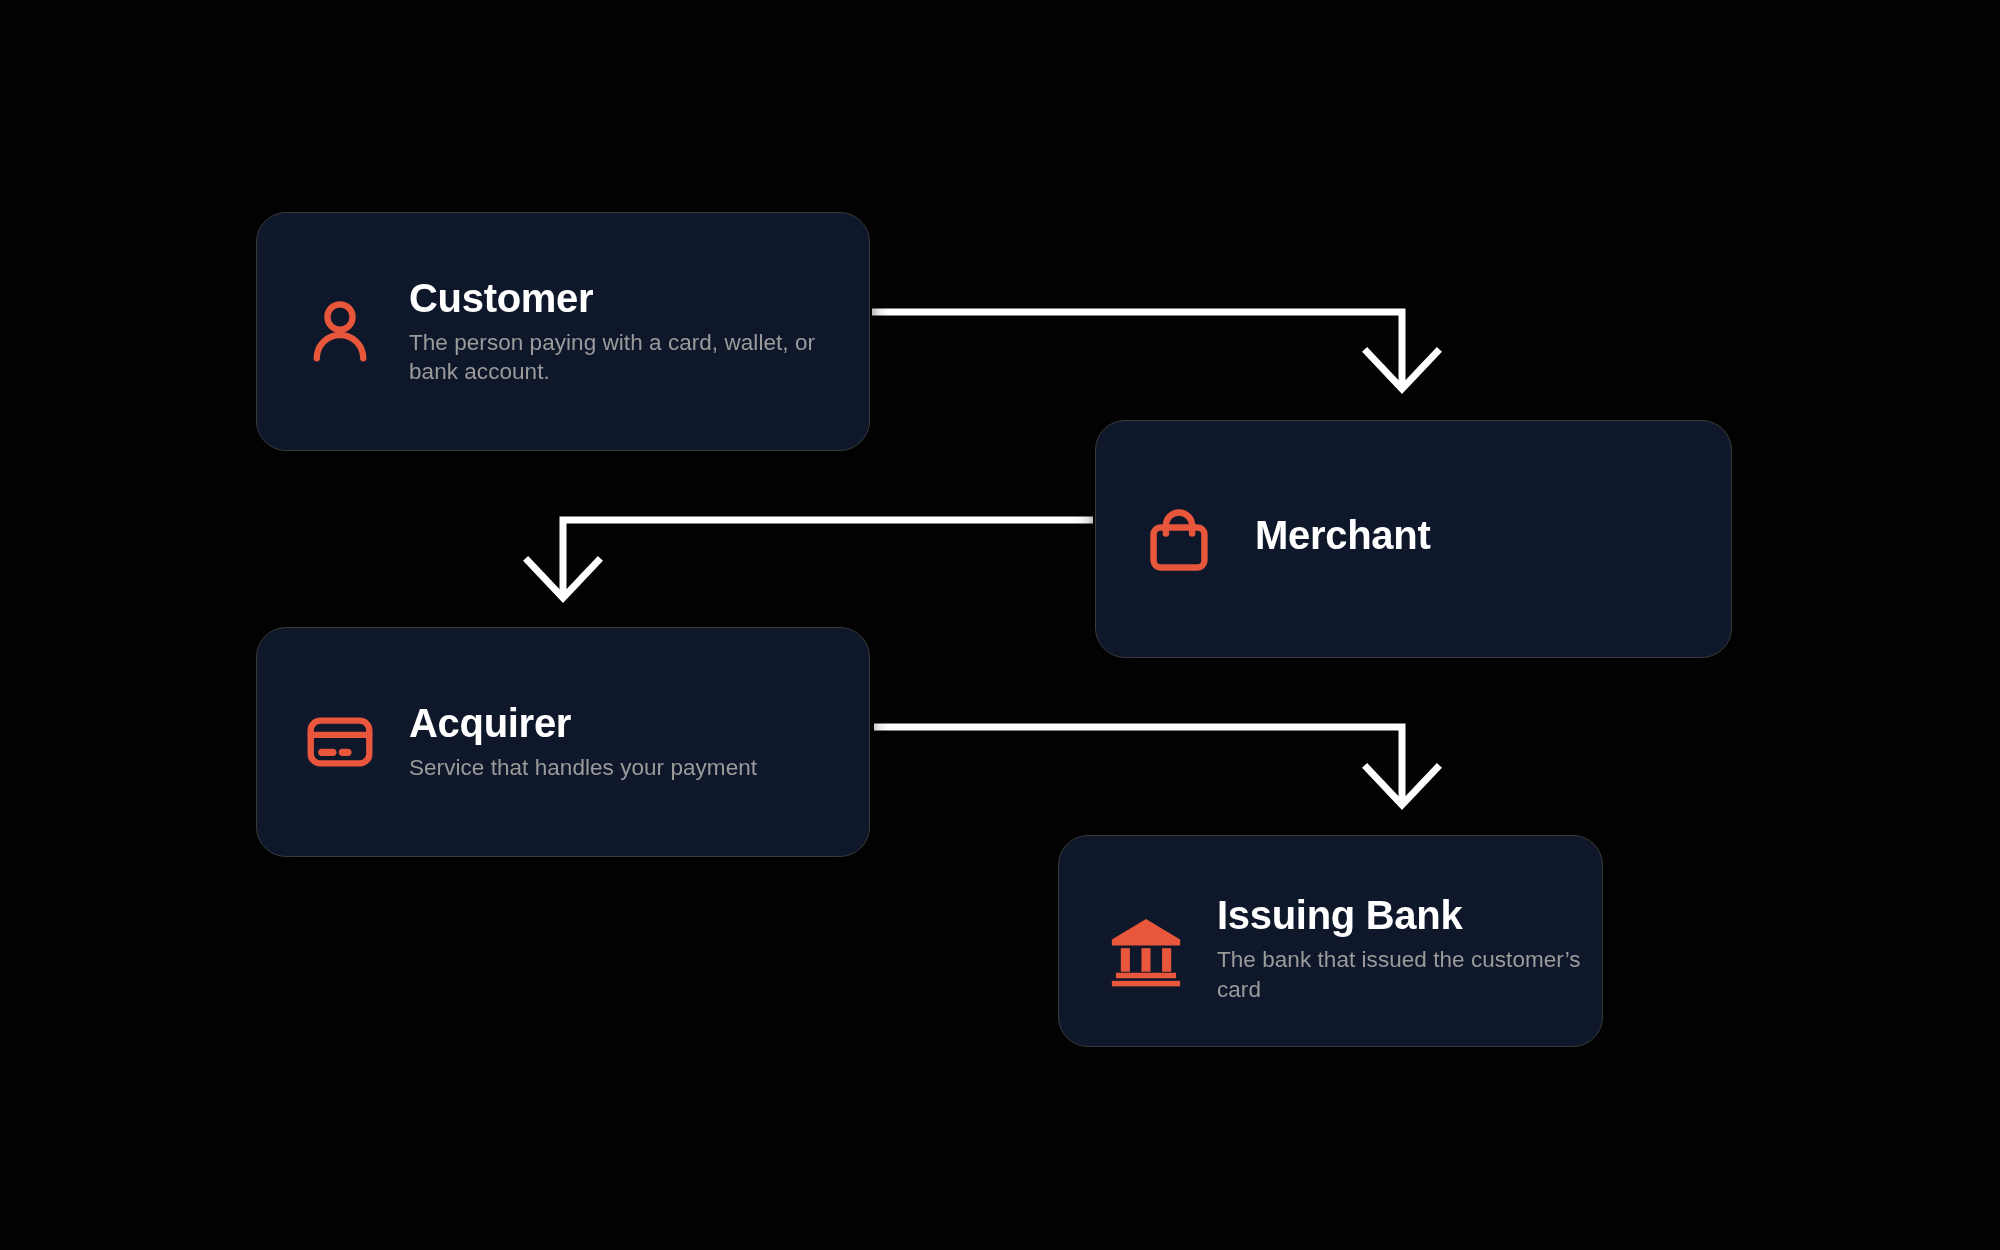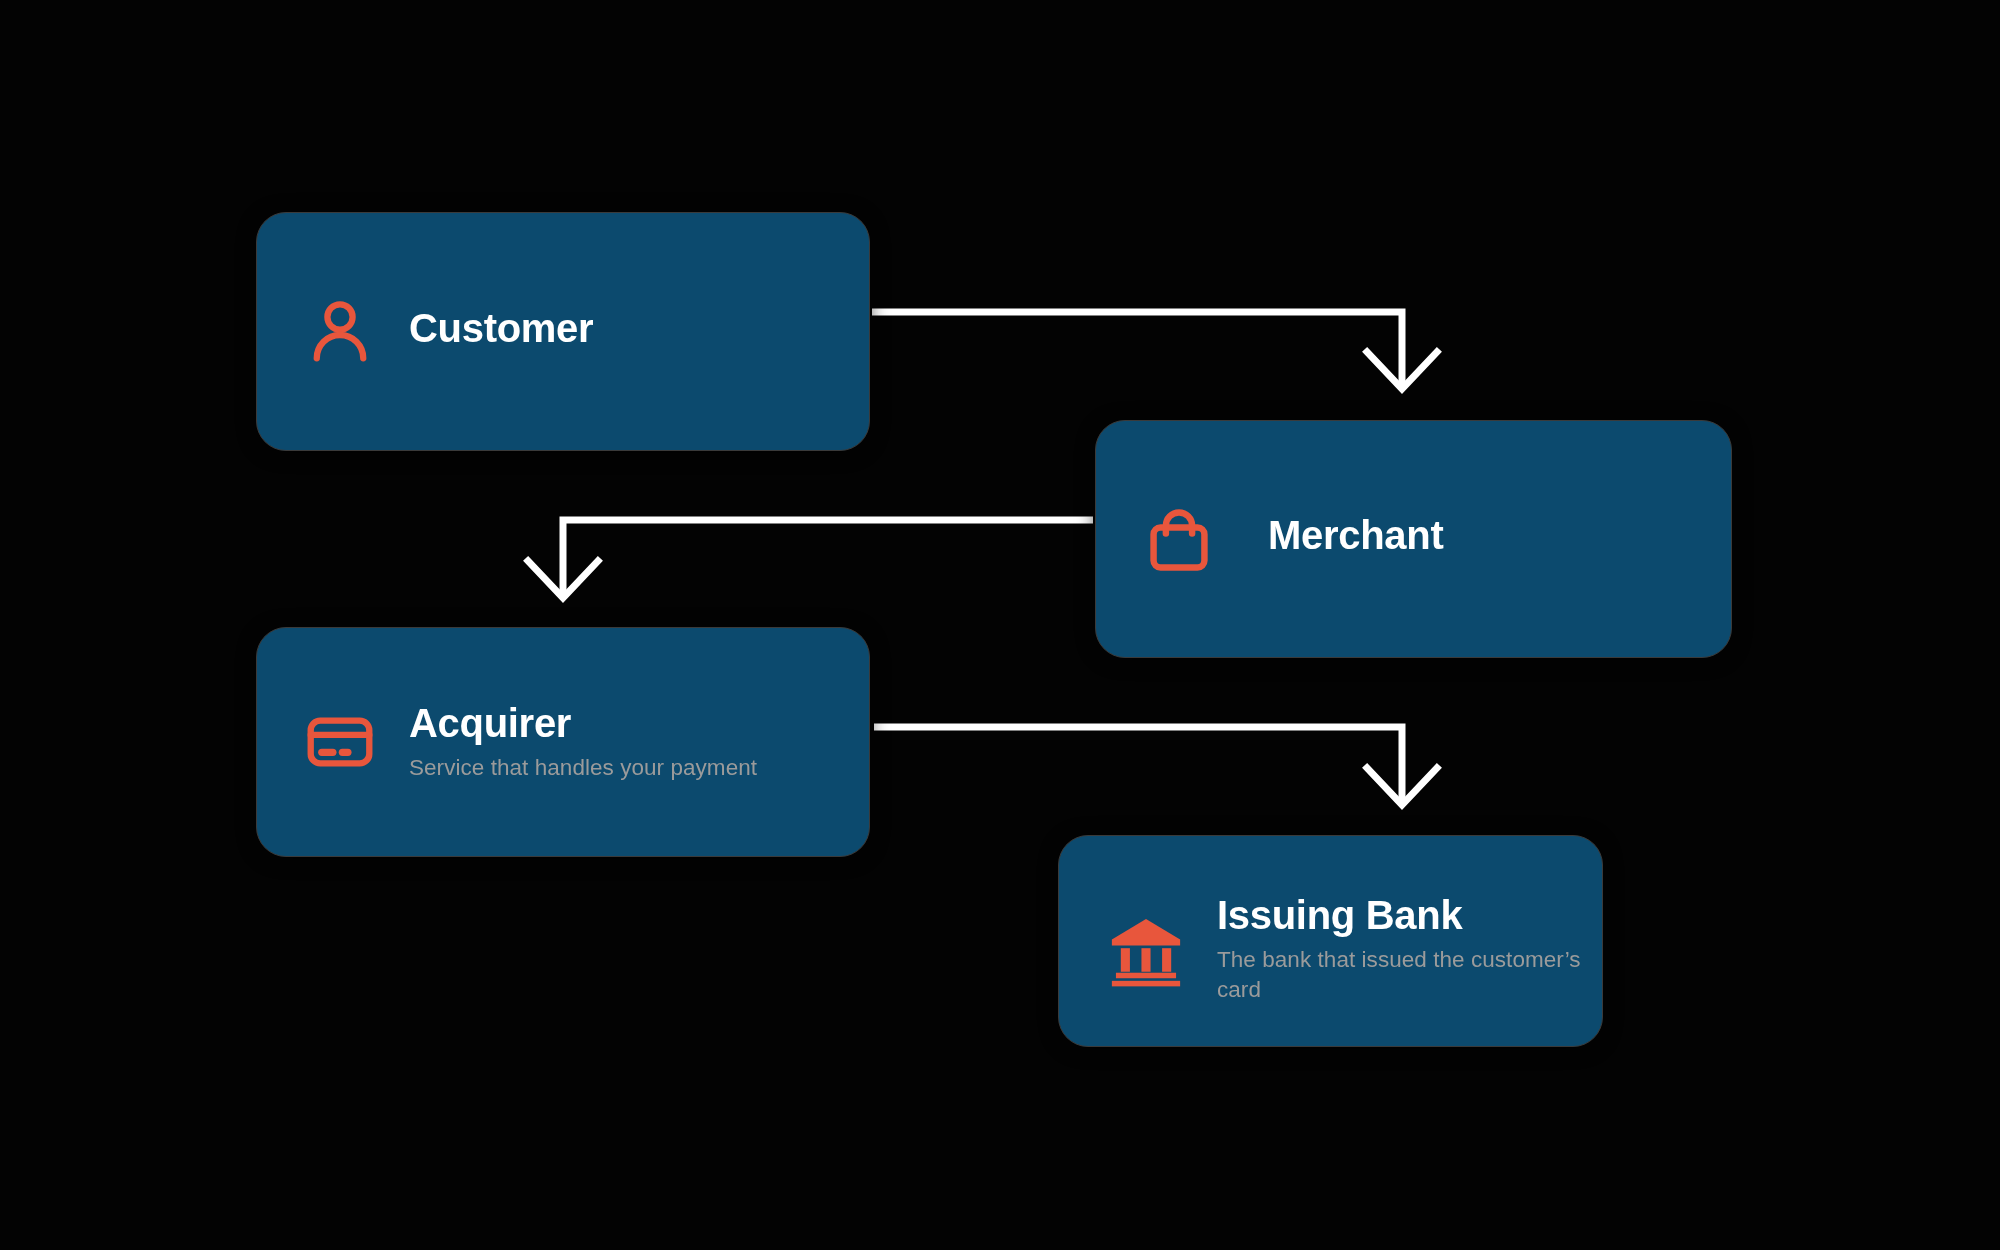--- a/index.html
+++ b/index.html
@@ -6,21 +6,21 @@
   body{
     width:2000px;height:1250px;position:relative;overflow:hidden;
     font-family:"Liberation Sans","DejaVu Sans",sans-serif;
     background:#030303;
   }
   #stage{position:absolute;inset:0;}
 
   .card{
     position:absolute;
     box-sizing:border-box;
-    background:#0c4a6e;
+    background:#0f172a;
     border:1.5px solid #3a3a3a;
     border-radius:30px;
     display:flex;
     align-items:center;
     box-shadow:0 2px 18px rgba(0,0,0,0.65);
   }
   .card-icon{
     flex:0 0 auto;
     display:flex;align-items:center;justify-content:center;
   }
@@ -42,21 +42,21 @@
     letter-spacing:0.05px;
   }
 
   
   #card-customer{left:256px;top:212px;width:614px;height:239px;padding:0 0 0 44px;}
   #card-customer .card-icon{width:78px;}
   #card-customer .card-text{margin-left:30px;}
 
   #card-merchant{left:1095px;top:420px;width:637px;height:238px;padding:0 0 0 44px;}
   #card-merchant .card-icon{width:78px;}
-  #card-merchant .card-text{margin-left:50px;}
+  #card-merchant .card-text{margin-left:37px;}
 
   #card-acquirer{left:256px;top:627px;width:614px;height:230px;padding:0 0 0 44px;}
   #card-acquirer .card-icon{width:78px;}
   #card-acquirer .card-text{margin-left:30px;}
 
   #card-bank{left:1058px;top:835px;width:545px;height:212px;padding:16px 0 0 48px;}
   #card-bank .card-icon{width:78px;}
   #card-bank .card-text{margin-left:32px;}
 
   svg.ic{display:block;}
@@ -90,20 +90,21 @@
 
   <div class="card" id="card-customer">
     <div class="card-icon">
       <svg class="ic" width="72" height="72" viewBox="0 0 48 48" fill="none" stroke="#E8563C" stroke-width="4.2" stroke-linecap="round" stroke-linejoin="round">
         <circle cx="24" cy="14" r="8.4"></circle>
         <path d="M8.5 41.5 a15.5 15.5 0 0 1 31 0"></path>
       </svg>
     </div>
     <div class="card-text">
       <div class="card-title">Customer</div>
+      <div class="card-desc">The person paying with a card, wallet, or bank account.</div>
     </div>
   </div>
 
   <div class="card" id="card-merchant">
     <div class="card-icon">
       <svg class="ic" width="74" height="74" viewBox="0 0 48 48" fill="none" stroke="#E8563C" stroke-width="4.2" stroke-linecap="round" stroke-linejoin="round">
         <rect x="7.5" y="16.5" width="33" height="26" rx="4.5"></rect>
         <path d="M15.5 20.5 v-5.2 a8.5 8.5 0 0 1 17 0 v5.2"></path>
       </svg>
     </div>

